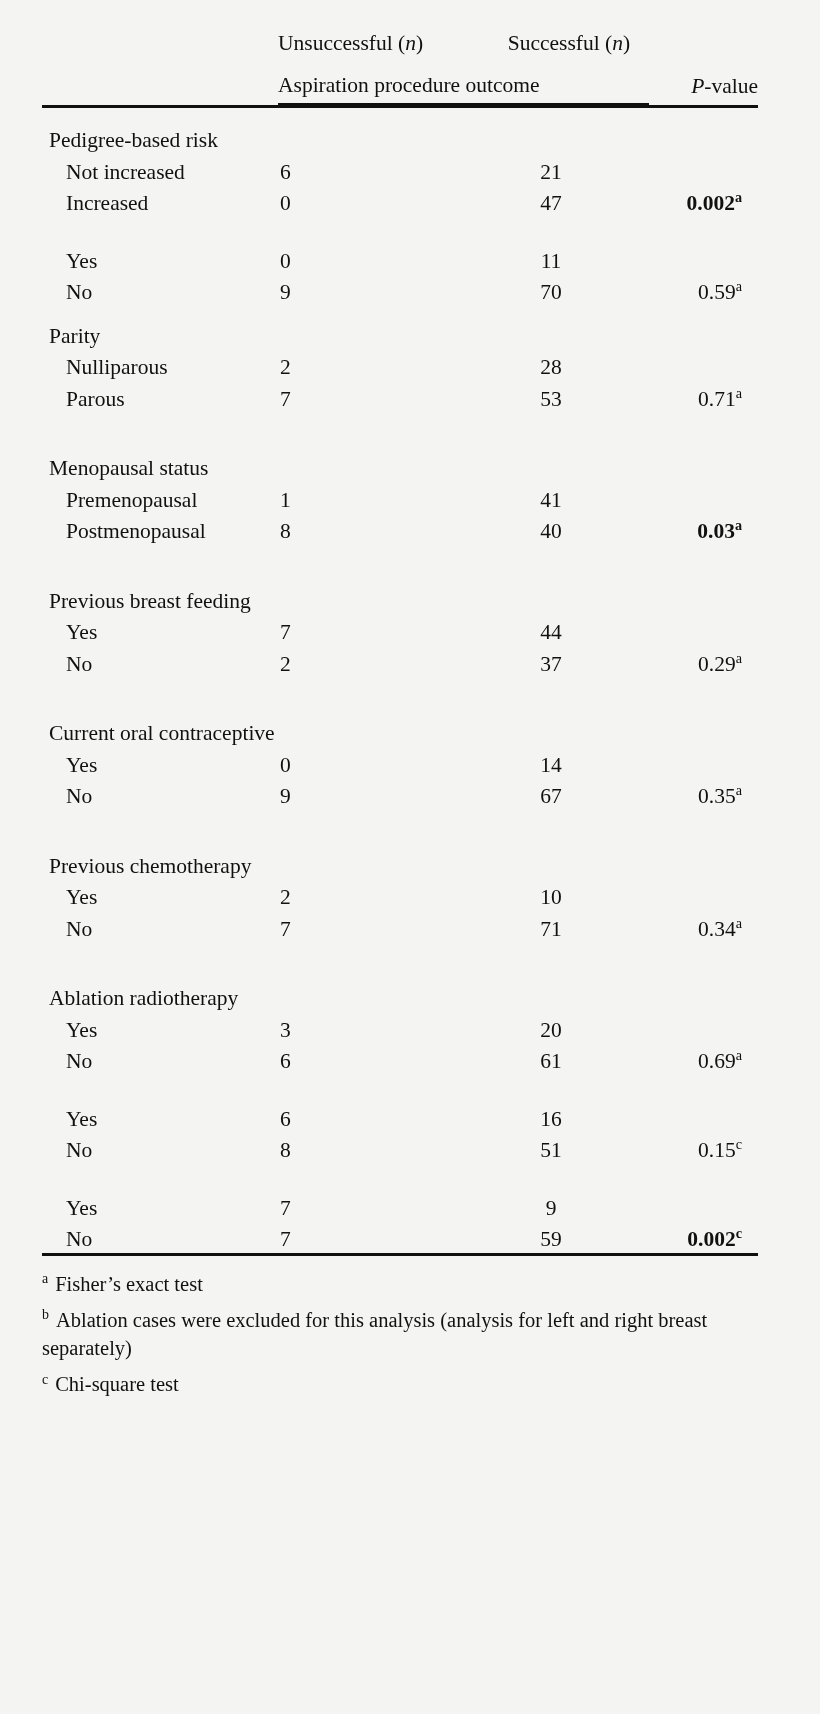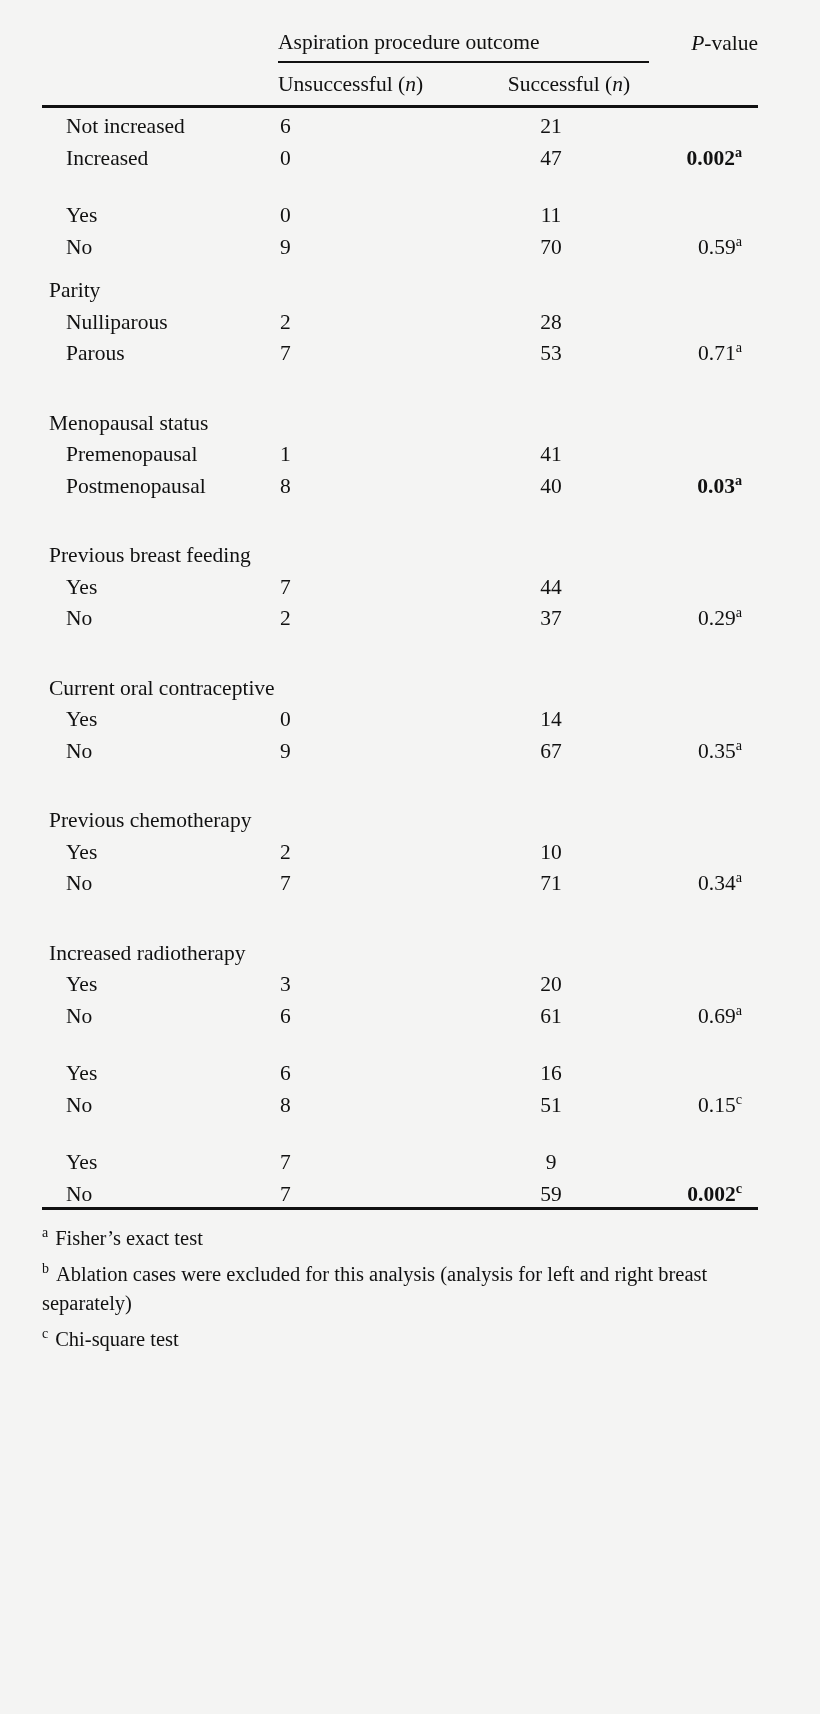--- a/index.html
+++ b/index.html
@@ -164,34 +164,37 @@
     </colgroup>
     <thead>
       <tr>
         <td class="hd-spacer"></td>
         <td class="hd-spacer"></td>
         <td class="hd-spacer"></td>
         <td class="hd-spacer"></td>
       </tr>
       <tr>
         <td></td>
-        <td class="span-head" colspan="2">Aspiration procedure outcome</td>
-        <td class="pval-head"><i>P</i><span>-value</span></td>
-      </tr>
-      <tr>
-        <td></td>
         <td class="sub-head"><span>Unsuccessful (</span><i>n</i><span>)</span></td>
         <td class="sub-head center"><span>Successful (</span><i>n</i><span>)</span></td>
         <td></td>
       </tr>
+      <tr>
+        <td></td>
+        <td class="span-head" colspan="2">Aspiration procedure outcome</td>
+        <td class="pval-head"><i>P</i><span>-value</span></td>
+      </tr>
       <tr class="toprule">
         <td colspan="4"></td>
       </tr>
     </thead>
     <tbody id="table-body">
+        <tr class="group-row first">
+          <td class="grp-label" colspan="4">Pedigree-based risk</td>
+        </tr>
         <tr class="data-row">
           <td class="sub-label">Not increased</td>
           <td class="num-unsucc">6</td>
           <td class="num-succ">21</td>
           <td class="pval"></td>
         </tr>
         <tr class="data-row">
           <td class="sub-label">Increased</td>
           <td class="num-unsucc">0</td>
           <td class="num-succ">47</td>
@@ -299,21 +302,21 @@
         <tr class="data-row">
           <td class="sub-label">No</td>
           <td class="num-unsucc">7</td>
           <td class="num-succ">71</td>
           <td class="pval">0.34<sup>a</sup></td>
         </tr>
         <tr class="gap-row">
           <td colspan="4"></td>
         </tr>
         <tr class="group-row">
-          <td class="grp-label" colspan="4">Increased radiotherapy</td>
+          <td class="grp-label" colspan="4">Ablation radiotherapy</td>
         </tr>
         <tr class="data-row">
           <td class="sub-label">Yes</td>
           <td class="num-unsucc">3</td>
           <td class="num-succ">20</td>
           <td class="pval"></td>
         </tr>
         <tr class="data-row">
           <td class="sub-label">No</td>
           <td class="num-unsucc">6</td>

